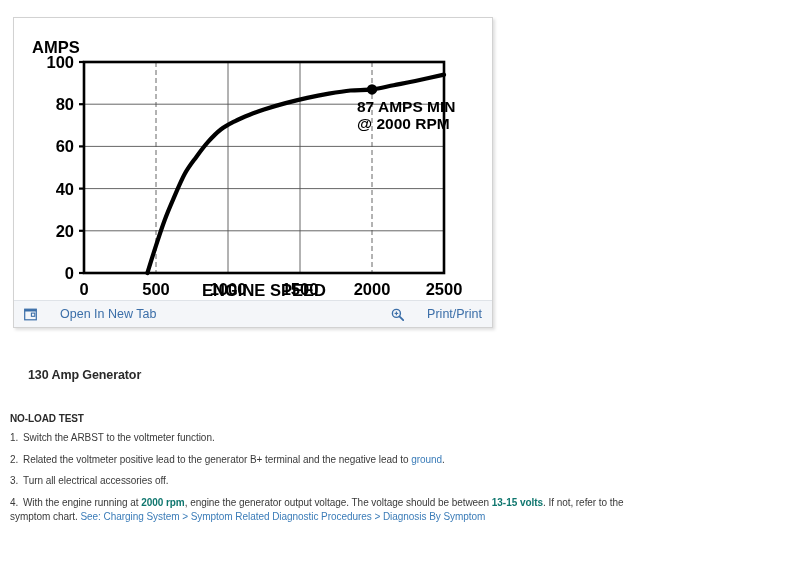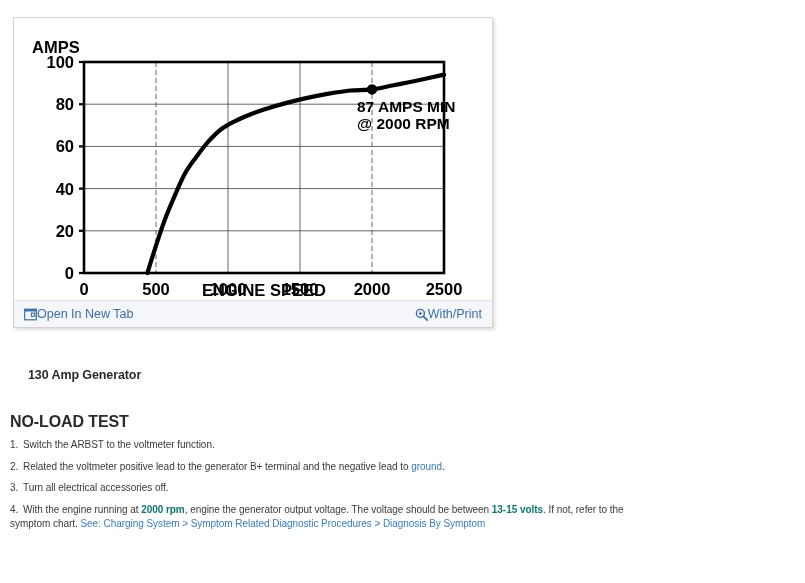--- a/index.html
+++ b/index.html
@@ -54,21 +54,21 @@
     border-top: 1px solid #dfe3e8;
     box-sizing: border-box;
     display: flex;
     align-items: center;
     justify-content: space-between;
     padding: 0 10px;
   }
   .tool-link {
     display: inline-flex;
     align-items: center;
-    gap: 0;
+    gap: 23px;
     color: #3b6ea8;
     font-size: 12.5px;
     font-family: "Liberation Sans", sans-serif;
     text-decoration: none;
     cursor: pointer;
     line-height: 1;
   }
   .tool-icon {
     display: inline-block;
     width: 13px;
@@ -87,21 +87,21 @@
   .fig-caption {
     margin: 0 0 0 28px;
     padding-top: 28px;
     font-size: 12.5px;
     font-weight: bold;
     color: #2a2a2a;
     letter-spacing: -0.1px;
   }
   .section-heading {
     margin: 31px 0 0 10px;
-    font-size: 16px;
+    font-size: 10px;
     font-weight: bold;
     color: #2a2a2a;
     letter-spacing: -0.1px;
   }
   .step-list {
     margin: 0;
     padding: 0;
     list-style: none;
   }
   .step {
@@ -198,21 +198,21 @@
 
     <span class="tool-link">
       <span class="tool-icon">
         <svg width="13" height="13" viewBox="0 0 13 13">
           <circle cx="5.4" cy="5.4" r="4.0" fill="none" stroke="#3b6ea8" stroke-width="1.4"></circle>
           <line x1="8.4" y1="8.4" x2="12.2" y2="12.2" stroke="#3b6ea8" stroke-width="1.8" stroke-linecap="round"></line>
           <line x1="3.6" y1="5.4" x2="7.2" y2="5.4" stroke="#3b6ea8" stroke-width="1.1"></line>
           <line x1="5.4" y1="3.6" x2="5.4" y2="7.2" stroke="#3b6ea8" stroke-width="1.1"></line>
         </svg>
       </span>
-      <span>With/Print</span>
+      <span>Print/Print</span>
     </span>
   </div>
 </div>
 
 <div class="doc-body">
   <div class="fig-caption">130 Amp Generator</div>
   <div class="section-heading">NO-LOAD TEST</div>
   <ol class="step-list" id="step-list">
       <li class="step"><span class="num">1. </span><span>Switch the ARBST to the voltmeter function.</span></li>
       <li class="step"><span class="num">2. </span><span>Related the voltmeter positive lead to the generator B+ terminal and the negative lead to </span><a class="inline-link" href="#">ground</a><span>.</span></li>

